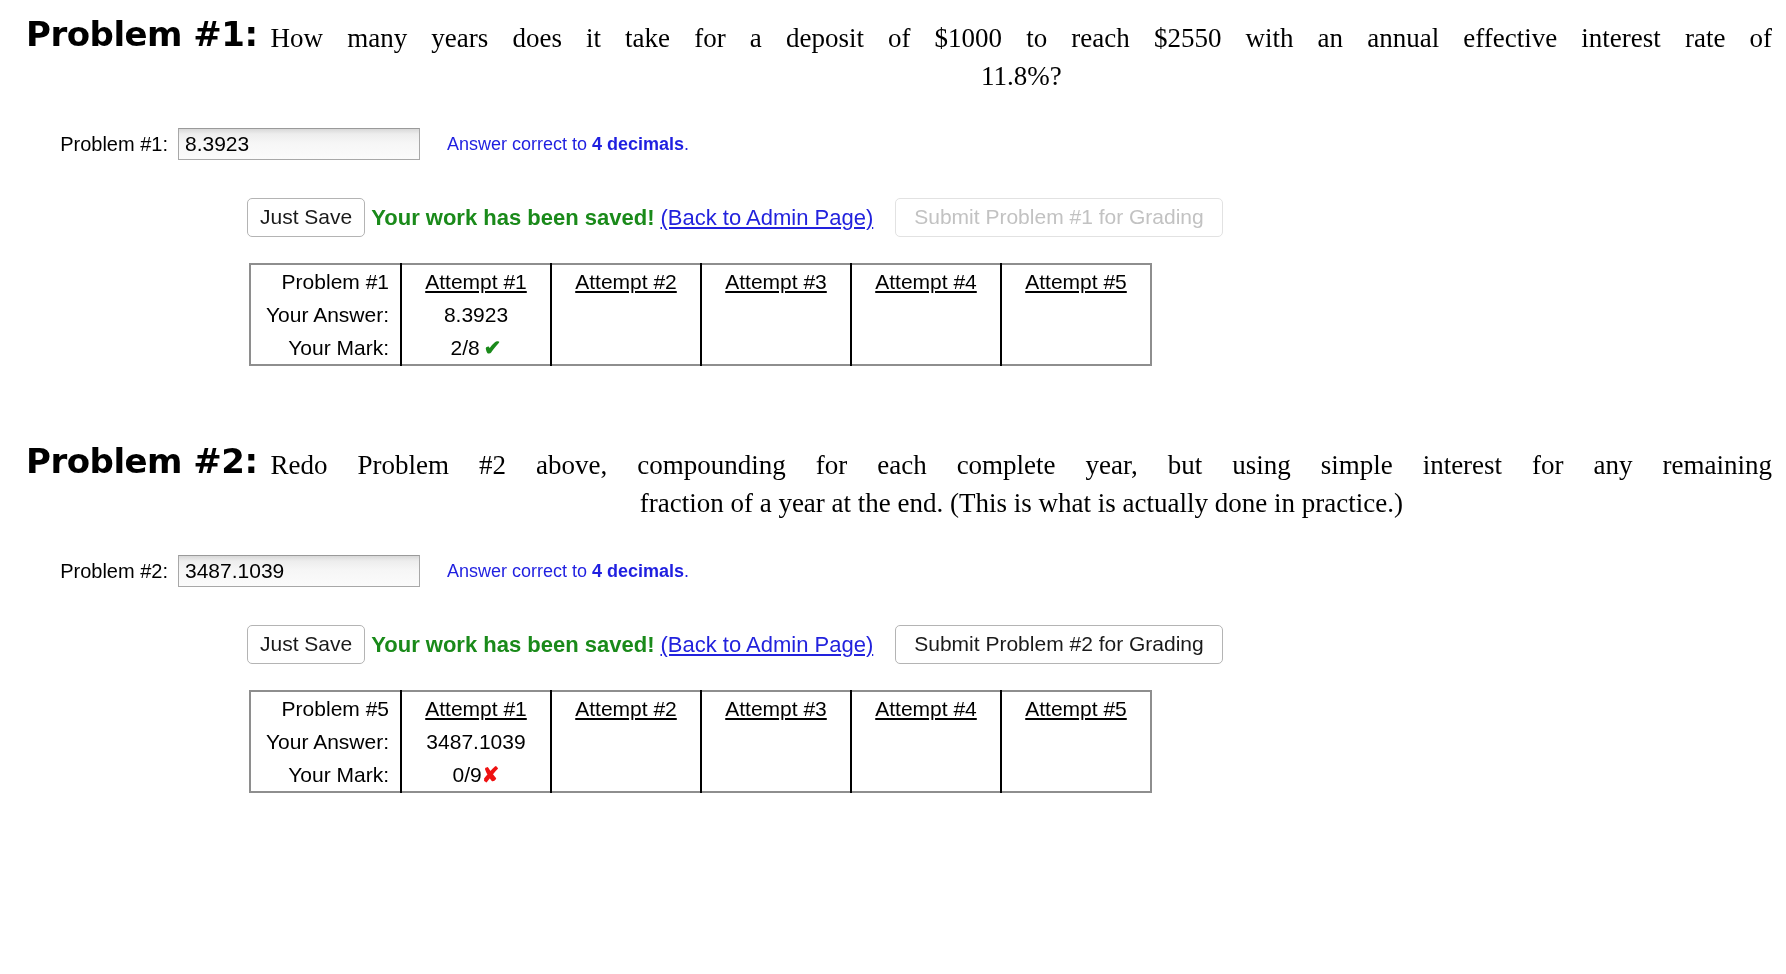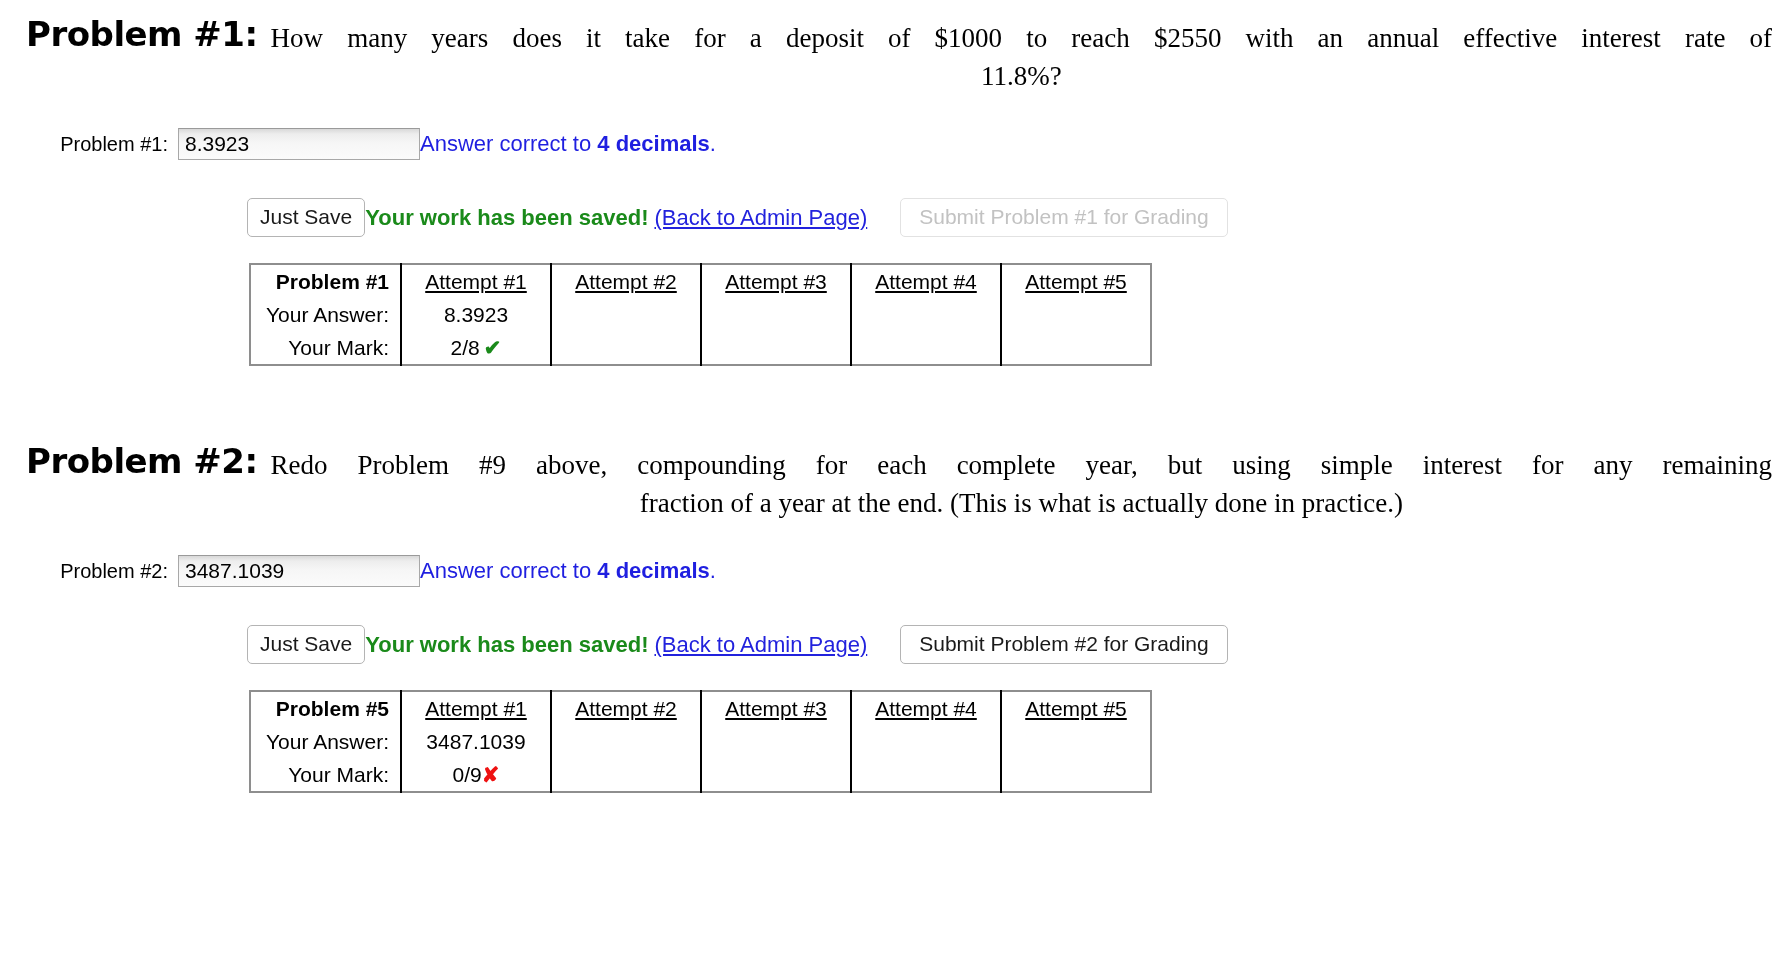--- a/index.html
+++ b/index.html
@@ -71,47 +71,49 @@
     border: 1px solid #a8a8a8;
     border-top-color: #9a9a9a;
     background: linear-gradient(to bottom, #d8d8d8 0px, #ededed 5px, #f6f6f6 14px, #fbfbfb 100%);
     font-family: "Liberation Sans", sans-serif;
     font-size: 21px;
     color: #000;
     padding: 0 0 0 6px;
     outline: none;
   }
   .hint-text {
-    font-size: 22px;
+    font-size: 18px;
     color: #1f1fe0;
+    margin-left: 27px;
     white-space: nowrap;
   }
   .hint-text b { font-weight: bold; }
 
   
   .action-row {
     display: flex;
     align-items: center;
     padding-left: 247px;
+    gap: 6px;
   }
   .btn {
     font-family: "Liberation Sans", sans-serif;
     font-size: 21px;
     line-height: 1;
     background: #ffffff;
     border: 1px solid #b4b4b4;
     border-radius: 5px;
     padding: 7px 13px 9px 13px;
     color: #1a1a1a;
     cursor: pointer;
     white-space: nowrap;
   }
   .btn-just-save { padding: 7px 12px 9px 12px; }
   .btn-submit {
-    margin-left: 33px;
+    margin-left: 16px;
     padding: 7px 18px 9px 18px;
   }
   .btn-submit.disabled {
     color: #c2c2c2;
     border-color: #e2e2e2;
     cursor: default;
   }
   .saved-msg {
     font-size: 22px;
     font-weight: bold;
@@ -147,21 +149,21 @@
     text-align: center;
     vertical-align: middle;
   }
   table.attempts td.first-col {
     border-left: 0;
     text-align: right;
     width: 128px;
     padding-right: 11px;
   }
   table.attempts td.attempt-col { width: 128px; }
-  td.corner-label { font-weight: bold; text-align: center; padding-right: 10px; margin-top: 9px; }
+  td.corner-label { font-weight: normal; text-align: center; padding-right: 10px; margin-top: 9px; }
   td.attempt-head { }
   td.attempt-head span { text-decoration: underline; }
   .mark-ok {
     color: #1a8a1a;
     font-weight: bold;
     font-size: 21px;
     margin-left: 4px;
   }
   .mark-bad {
     color: #ee1111;
@@ -229,21 +231,21 @@
     </tbody>
       </table>
   </div>
 </div>
 
 <div class="problem-block" style="padding-top:73px;">
 
   <div class="statement-row">
     <div class="problem-heading">Problem #2:</div>
     <div class="problem-text">
-      <span class="statement-line-1">Redo Problem #9 above, compounding for each complete year, but using simple interest for any remaining</span>
+      <span class="statement-line-1">Redo Problem #2 above, compounding for each complete year, but using simple interest for any remaining</span>
       <span class="statement-line-2">fraction of a year at the end. (This is what is actually done in practice.)</span>
     </div>
   </div>
 
   <div class="answer-row" style="margin-top:33px;">
     <div class="answer-label">Problem #2:</div>
     <input class="answer-input" type="text" value="3487.1039" style="">
     <div class="hint-text">
       <span>Answer correct to </span><b>4 decimals</b><span>.</span>
     </div>

